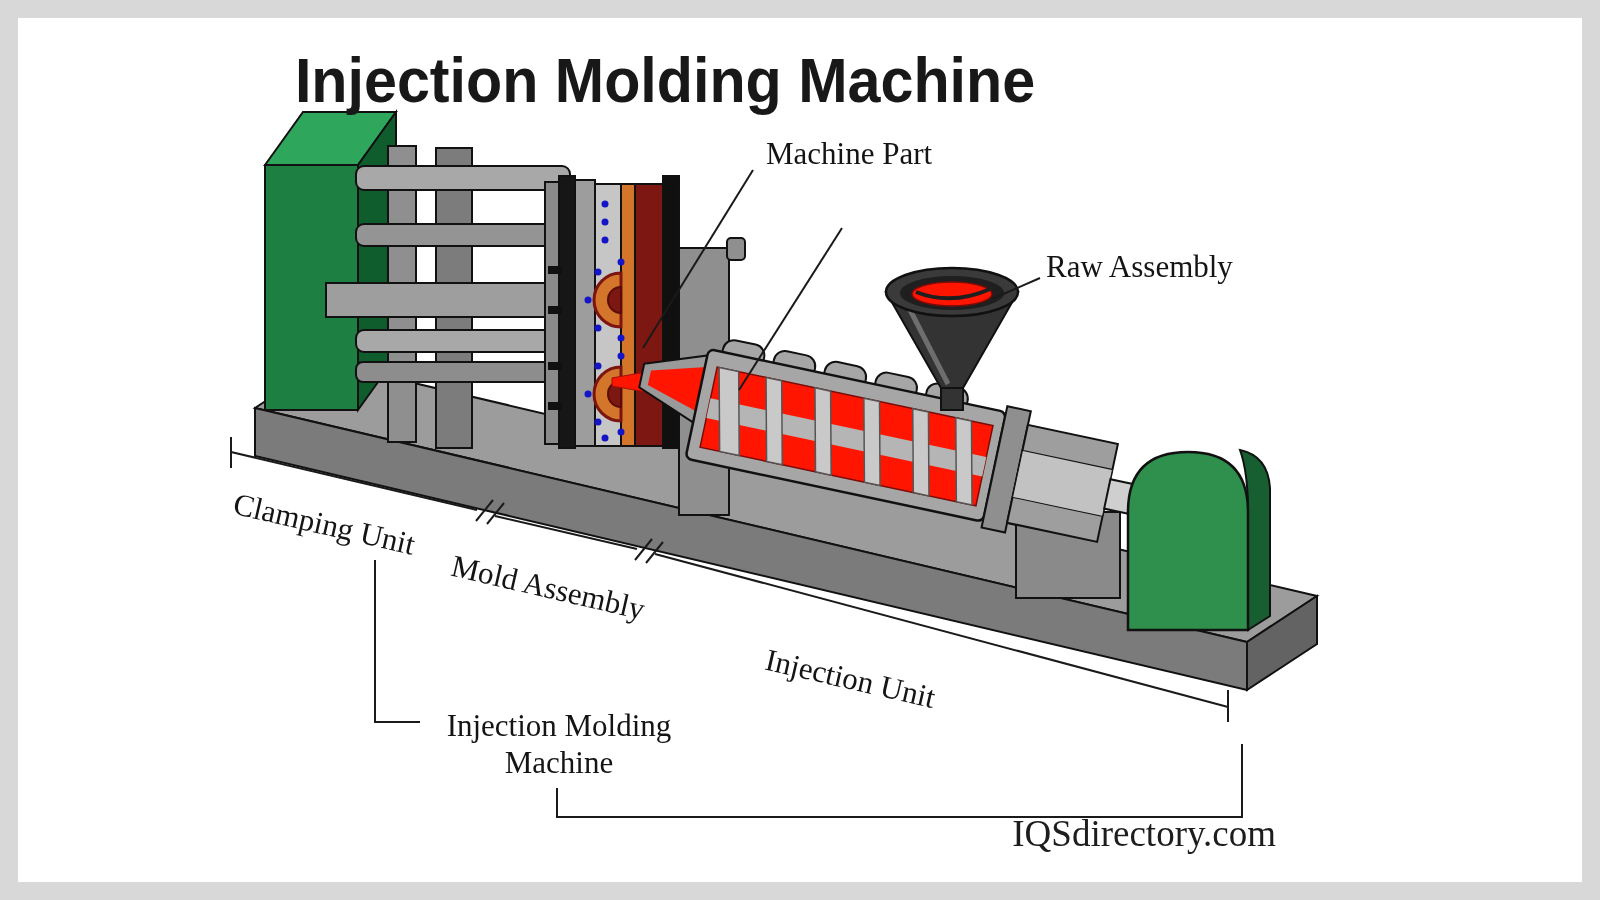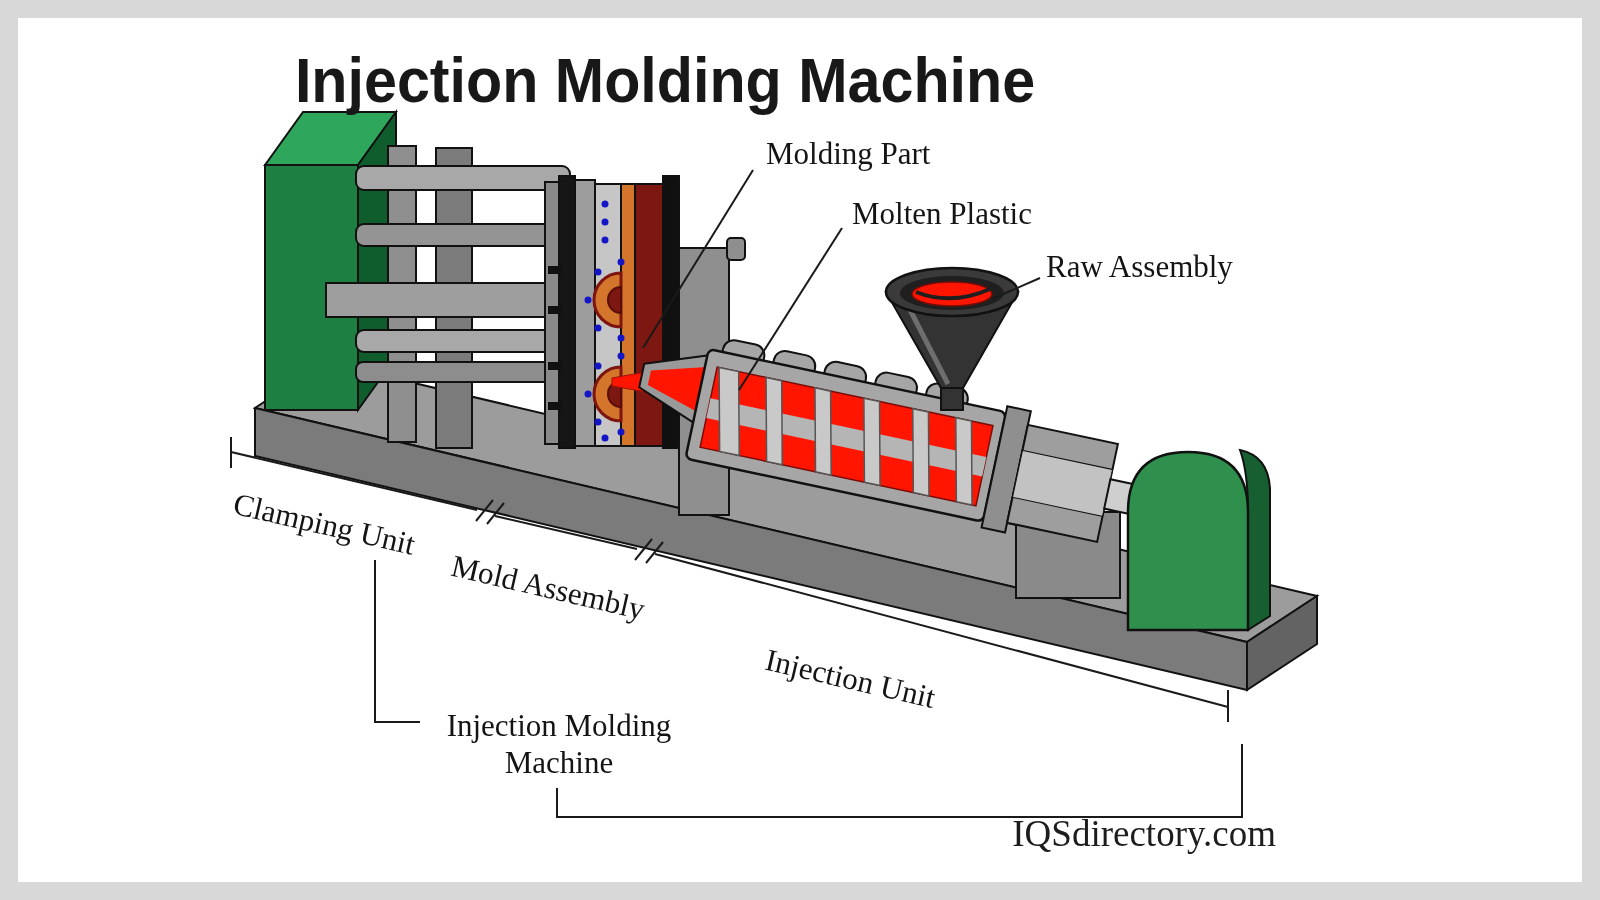--- a/index.html
+++ b/index.html
@@ -159,22 +159,21 @@
       <line x1="646" y1="563" x2="663" y2="542"></line>
       <line x1="655" y1="554" x2="1228" y2="707"></line>
       <line x1="1228" y1="690" x2="1228" y2="722"></line>
       <polyline points="375,560 375,722 420,722"></polyline>
       <polyline points="557,788 557,817 1242,817 1242,744"></polyline>
     </g>
   </svg>
 
   <div class="title">Injection Molding Machine</div>
 
-  <div class="label" style="left:766px;top:136px">Molding Part</div>
-  <div class="label" style="left:852px;top:196px">Molten Plastic</div>
+  <div class="label" style="left:766px;top:136px">Machine Part</div>
   <div class="label" style="left:1046px;top:249px">Raw Assembly</div>
 
   <div class="label rot" style="left:238px;top:486px">Clamping Unit</div>
   <div class="label rot" style="left:456px;top:548px">Mold Assembly</div>
   <div class="label rot" style="left:770px;top:642px">Injection Unit</div>
 
   <div class="machine-label">Injection Molding Machine</div>
 
   <div class="watermark">IQSdirectory.com</div>
 </div>

